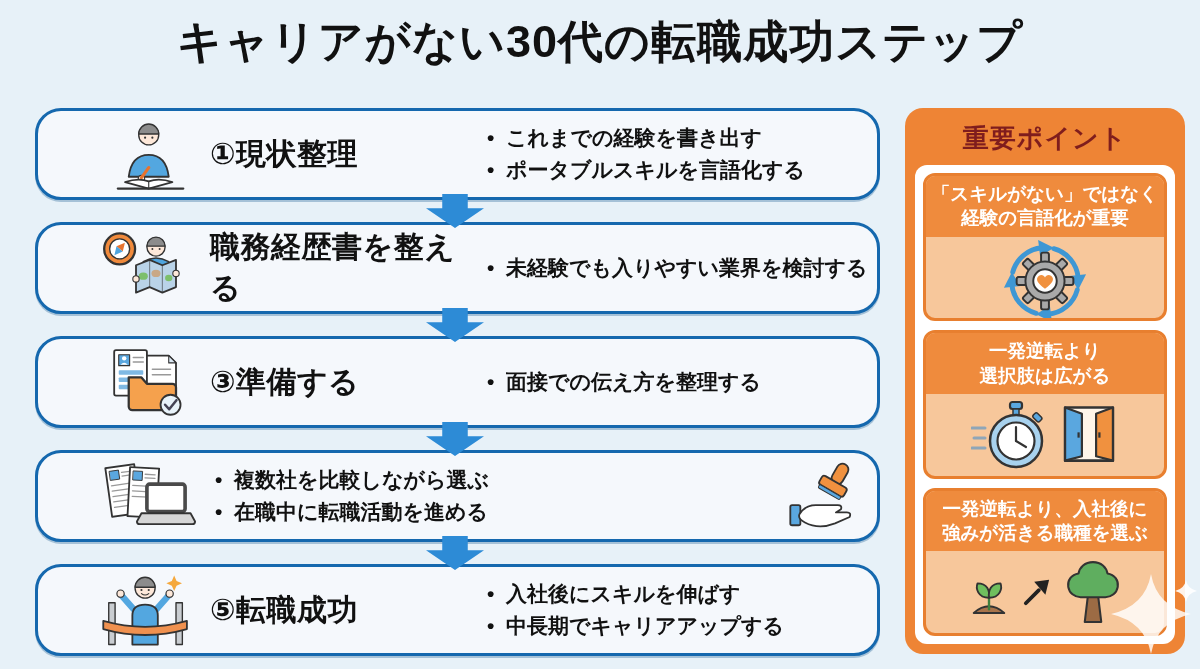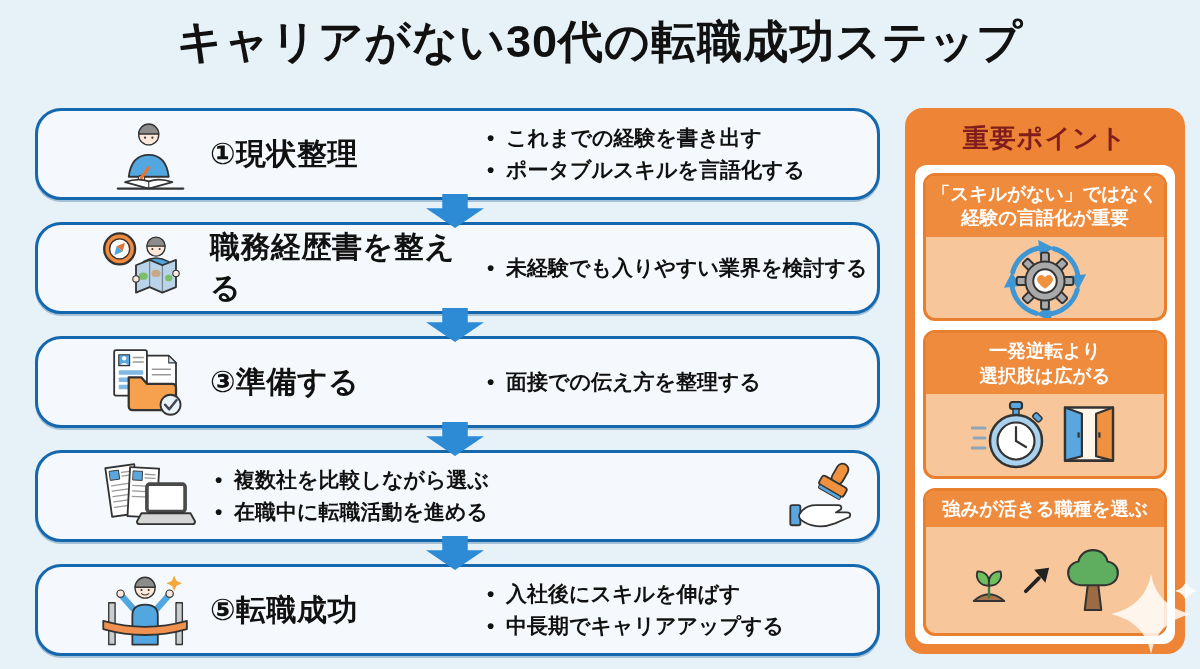--- a/index.html
+++ b/index.html
@@ -305,20 +305,21 @@
               <path d="M62 4 L43 11 V59 L62 64 Z" fill="#F0913F"></path>
               <rect x="22" y="32" width="2.5" height="6" fill="#333" stroke="none"></rect>
               <rect x="45.5" y="32" width="2.5" height="6" fill="#333" stroke="none"></rect>
             </g>
           </svg>
         </div>
       </div>
 
       <div class="card">
         <div class="card-head">
+          <div>一発逆転より、入社後に</div>
           <div>強みが活きる職種を選ぶ</div>
         </div>
         <div class="card-body">
           <svg width="42" height="54" viewBox="0 0 44 56">
             <g stroke="#333" stroke-width="2" stroke-linecap="round" stroke-linejoin="round">
               <path d="M6 50 q16 -14 32 0 z" fill="#A9744B"></path>
               <path d="M22 46 V30" stroke="#3E7F3E" stroke-width="2.5" fill="none"></path>
               <path d="M22 34 C10 34 8 24 10 19 C20 19 23 26 22 34 z" fill="#6FBF5E"></path>
               <path d="M22 34 C34 34 36 24 34 19 C24 19 21 26 22 34 z" fill="#6FBF5E"></path>
             </g>

